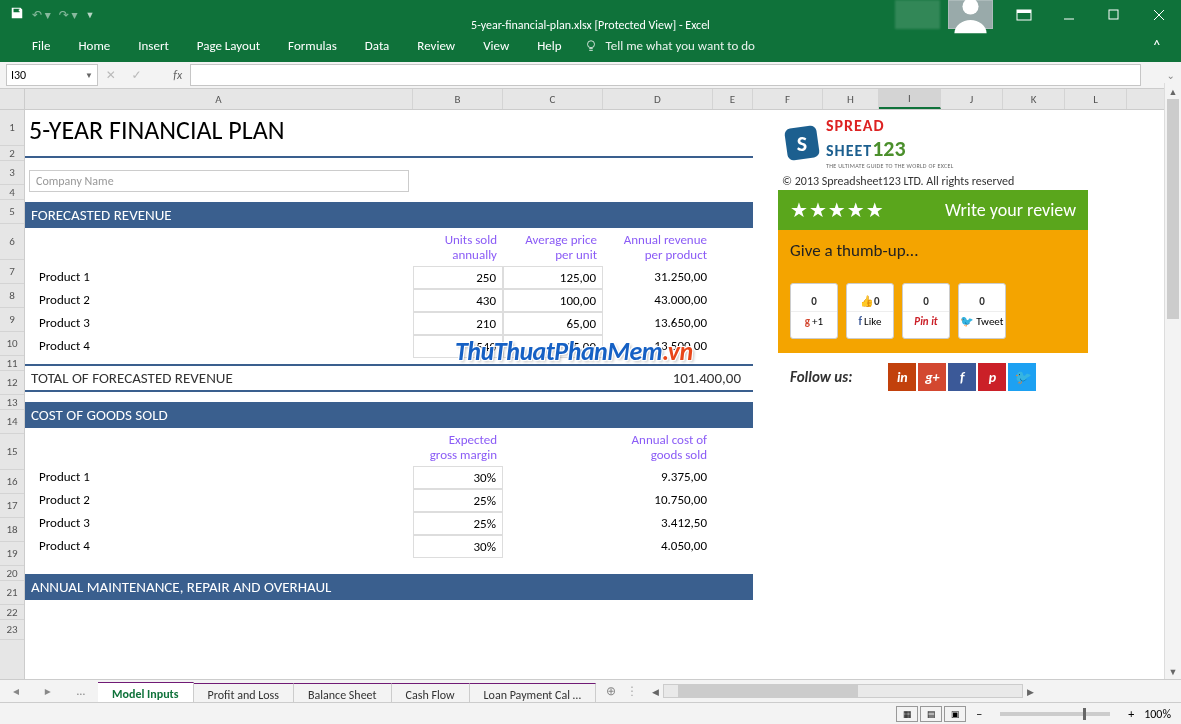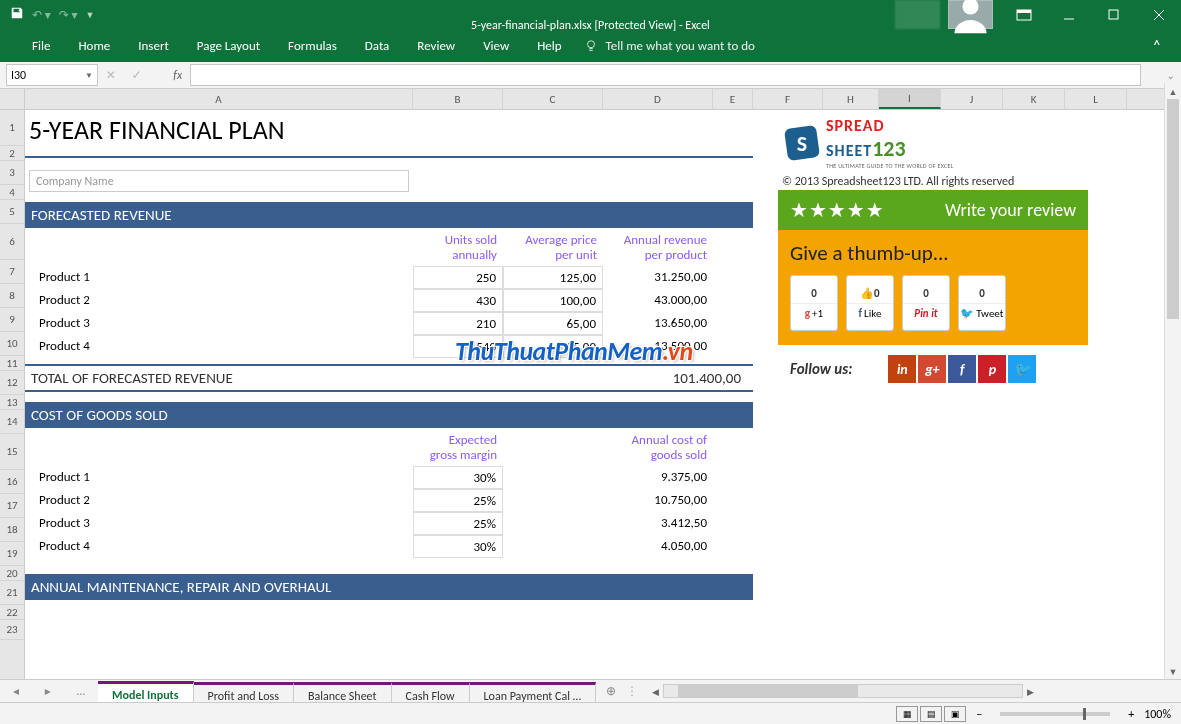--- a/index.html
+++ b/index.html
@@ -58,35 +58,35 @@
 .td.left{text-align:left; padding-left:14px;}
 .td.boxed{ background:#fff; border:1px solid #ddd; }
 
 
 .sidepanel { position:absolute; left:753px; top:0; width:310px; background:#fff; }
 .logo-row { padding:6px 4px 2px; }
 .copyright { font-size:12px; color:#333; padding:2px 4px; }
 .review-bar { background:#5aa61c; color:#fff; display:flex; align-items:center; justify-content:space-between; padding:8px 12px; font-size:18px; }
 .stars { letter-spacing:1px; font-size:20px; }
 .thumb-box { background:#f4a400; padding:10px 12px 14px; }
-.thumb-box .tt { color:#222; font-size:21px; margin-bottom:9px; }
+.thumb-box .tt { color:#222; font-size:17px; margin-bottom:22px; }
 .share-row { display:flex; gap:8px; }
 .share-btn { background:#fff; border:1px solid #ccc; border-radius:3px; width:48px; display:flex; flex-direction:column; align-items:center; justify-content:center; font-size:11px; padding:2px 0; }
 .share-btn.tall { height:56px; }
 .share-btn .count { font-weight:bold; color:#333; height:20px; display:flex; align-items:center; }
 .share-btn .lbl { font-size:11px; display:flex; align-items:center; gap:2px; height:20px; border-top:1px solid #eee; width:100%; justify-content:center;}
 .follow-row { padding:10px 12px; display:flex; align-items:center; gap:6px; font-size:15px; font-weight:bold; color:#333; font-style:italic; }
 .follow-icons { display:flex; gap:2px; margin-left:30px; }
 .sicon { width:28px; height:28px; display:flex; align-items:center; justify-content:center; color:#fff; font-size:14px; font-weight:bold; }
 .in{background:#c2410c}.gp{background:#d34830}.fb{background:#3b5998}.pin{background:#cb2028}.tw{background:#1da1f2}
 
 
 .ws-tabs { position:absolute; bottom:22px; left:0; right:0; height:23px; background:#f3f3f3; display:flex; align-items:center; border-top:1px solid #ccc; font-size:12px; }
 .ws-nav { width:98px; display:flex; align-items:center; justify-content:space-around; color:#888; }
-.ws-tab { padding:4px 14px; border-right:1px solid #ccc; border-top:3px solid #701a75; background:#f3f3f3; color:#333;margin-top:7px; }
+.ws-tab { padding:4px 14px; border-right:1px solid #ccc; border-top:1px solid #701a75; background:#f3f3f3; color:#333;margin-top:7px; }
 .ws-tab.active { border-bottom:2px solid #0f723a; color:#0f723a; background:#fff; font-weight:bold; }
 .ws-add { padding:0 10px; color:#888; }
 .ws-scroll { flex:1; display:flex; align-items:center; padding-left:20px; }
 .hscroll { width:360px; height:14px; background:#e9e9e9; border:1px solid #ccc; position:relative; }
 .hscroll::before { content:''; position:absolute; left:14px; top:0; bottom:0; width:180px; background:#ccc; }
 
 
 .status { position:absolute; bottom:0; left:0; right:0; height:22px; background:#f3f3f3; border-top:1px solid #ccc; display:flex;align-items:center;justify-content:flex-end; font-size:12px; padding-right:10px; gap:10px; }
 .view-icons { display:flex; gap:2px; }
 .view-icons div { width:22px; height:16px; border:1px solid #999; display:flex; align-items:center; justify-content:center; font-size:9px; }

